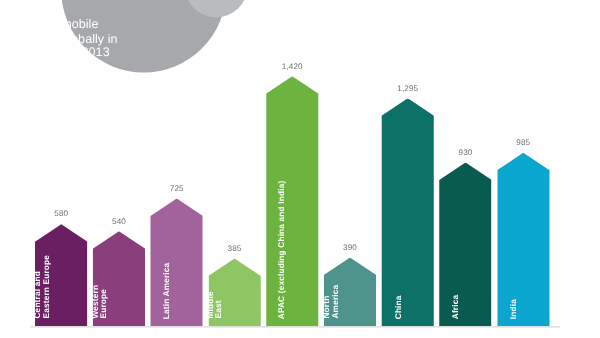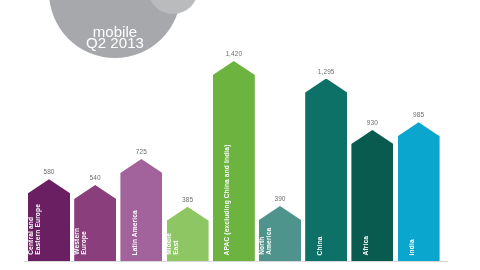--- a/index.html
+++ b/index.html
@@ -96,23 +96,22 @@
     left:49px;
     top:-74px;
     width:132px;
     height:132px;
   }
   .circle-main .ctext{
     position:absolute;
     left:0;
     bottom:9px;
     width:132px;
-    text-align:center;
     color:#ffffff;
-    font-size:15px;
+    font-size:10px;
     line-height:11.6px;
     letter-spacing:0.05px;
   }
   .circle-small{
     left:148px;
     top:-36px;
     width:50px;
     height:50px;
     background:#b9bbbd;
   }
@@ -190,18 +189,19 @@
         <div class="bar-value" style="bottom: 141.732px;">985</div>
         <div class="bar-label">
           <span>India</span>
         </div>
       </div>
     </div>
 
   <div class="circle circle-main">
     <div class="ctext" id="callout-text">
         <div>mobile</div>
+        <div>globally in</div>
         <div>Q2 2013</div>
       </div>
   </div>
   <div class="circle circle-small"></div>
 
 </div>
 
 </body></html>

